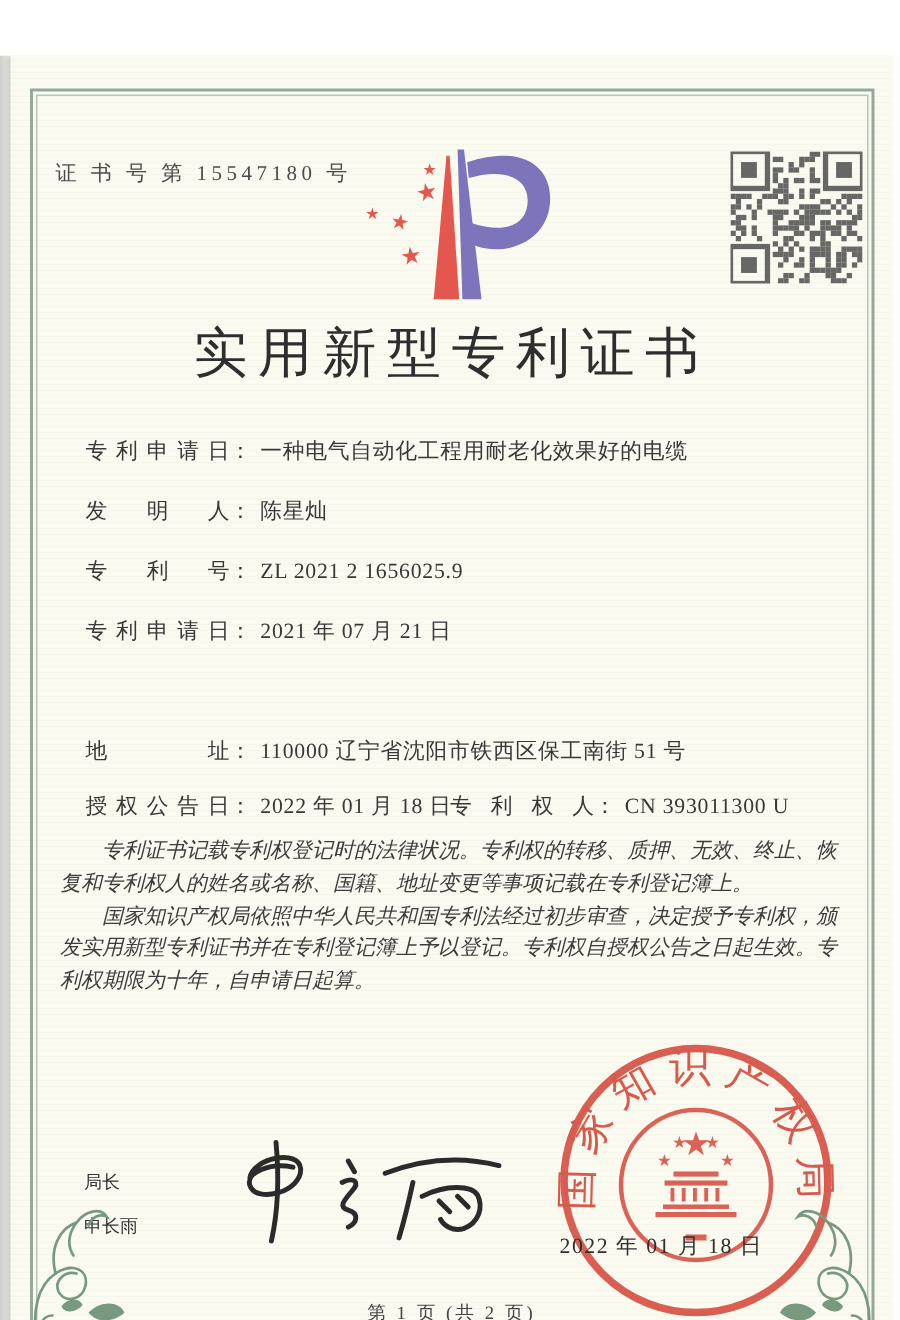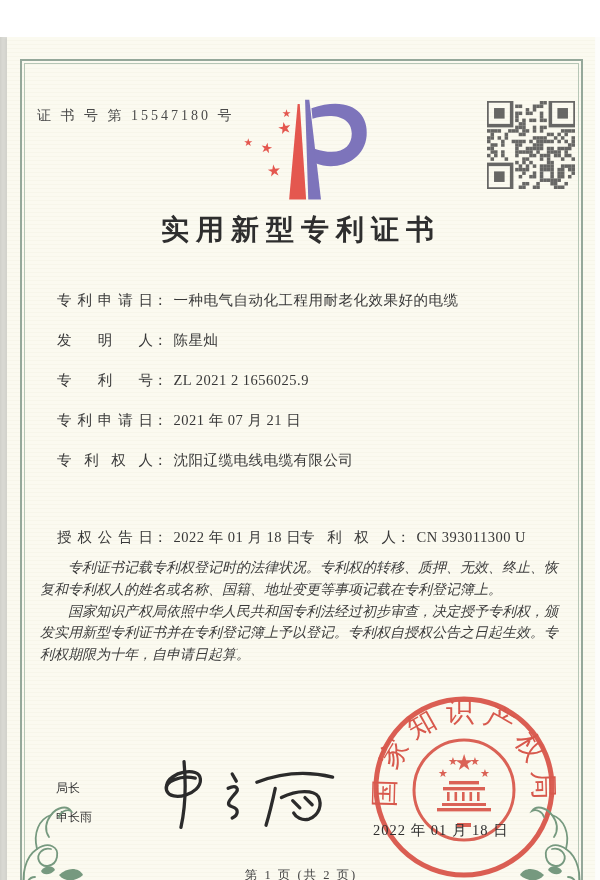--- a/index.html
+++ b/index.html
@@ -12,21 +12,21 @@
   .page{position:absolute;left:7px;top:0;width:588px;height:871px;
     background:repeating-linear-gradient(180deg,#fbfaf0 0 3px,#f7f6ea 3px 4px);
     box-shadow:-2px 0 3px rgba(0,0,0,.12);}
   .frame{position:absolute;left:13px;right:12px;top:22px;bottom:12px;
     border:2px solid #95a89a;}
   .frame::after{content:"";position:absolute;inset:2px;border:1px solid #b6c6b6;}
   .cert-no{position:absolute;left:30px;top:70px;font-size:14px;letter-spacing:3px;color:#4a4a4a;}
   .logo{position:absolute;left:228px;top:56px;width:138px;height:112px;}
   .qr{position:absolute;left:480px;top:64px;width:88px;height:88px;}
   .title{position:absolute;left:0;right:0;top:174px;text-align:center;
-    font-size:28px;letter-spacing:7px;color:#2e2e2e;font-weight:700;}
+    font-size:36px;letter-spacing:7px;color:#2e2e2e;font-weight:400;}
   .fields{position:absolute;left:50px;right:30px;top:250px;height:265px;font-size:14.5px;color:#383838;}
   .frow{position:absolute;left:0;right:0;white-space:nowrap;}
   .flabel{display:inline-block;width:96px;text-align:justify;text-align-last:justify;vertical-align:top;}
   .fcolon{display:inline-block;margin-right:6px;}
   .fval{letter-spacing:.5px;}
   .frow2{position:absolute;left:243px;top:0;}
   .body-text{position:absolute;left:33px;right:27px;top:520px;font-size:14px;
     line-height:21.8px;color:#3c3c3c;font-style:italic;}
   .body-text p{margin:0;text-indent:2em;}
   .director{position:absolute;left:49px;top:737px;font-size:12px;line-height:29px;color:#333;
@@ -286,22 +286,22 @@
       </div>
       <div class="frow" style="top:44px">
         <span class="flabel">发明人</span><span class="fcolon">：</span><span class="fval">陈星灿</span>
       </div>
       <div class="frow" style="top:84px">
         <span class="flabel">专利号</span><span class="fcolon">：</span><span class="fval">ZL 2021 2 1656025.9</span>
       </div>
       <div class="frow" style="top:124px">
         <span class="flabel">专利申请日</span><span class="fcolon">：</span><span class="fval">2021 年 07 月 21 日</span>
       </div>
-      <div class="frow" style="top:164px">
-        <span class="flabel">专利权人</span><span class="fcolon">：</span><span class="fval">沈阳辽缆电线电缆有限公司</span>
+      <div class="frow" style="top:204px">
+        <span class="flabel">地址</span><span class="fcolon">：</span><span class="fval">110000 辽宁省沈阳市铁西区保工南街 51 号</span>
       </div>
       <div class="frow" style="top:241px">
         <span class="flabel">授权公告日</span><span class="fcolon">：</span><span class="fval">2022 年 01 月 18 日</span>
         <span class="frow2">
           <span class="flabel">专利权人</span><span class="fcolon">：</span><span class="fval">CN 393011300 U</span>
         </span>
       </div>
     </div>
 
     <div class="body-text">

